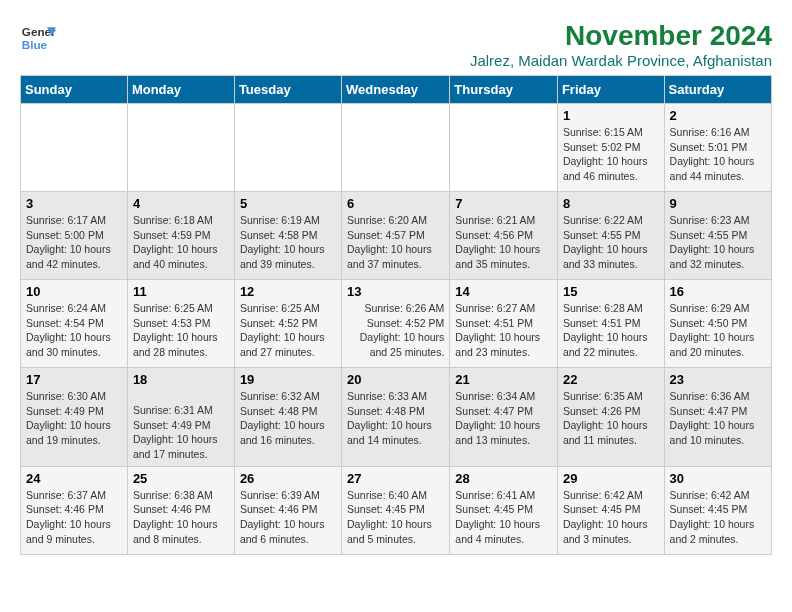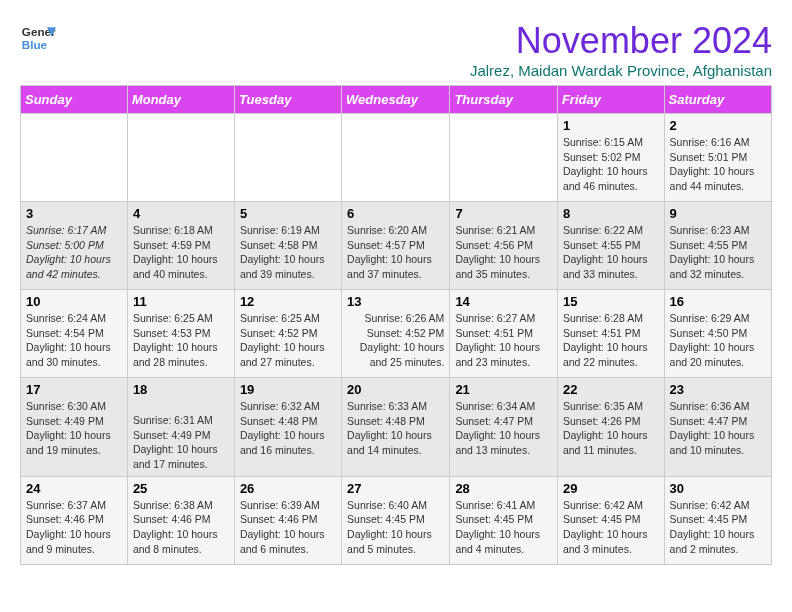--- a/index.html
+++ b/index.html
@@ -22,37 +22,36 @@
       gap: 6px;
     }
     .logo-icon {
       width: 36px;
       height: 36px;
     }
     .title-block {
       text-align: right;
     }
     .month-title {
-      font-size: 36px;
-      font-weight: normal;
-      color: #6d28d9;
+      font-size: 28px;
+      font-weight: bold;
+      color: #15803d;
     }
     .subtitle {
       font-size: 15px;
       color: #0f766e;
     }
     .calendar {
       width: 100%;
       border-collapse: collapse;
       margin-top: 4px;
     }
     .calendar thead tr {
-      background: #d946ef;
+      background: #0369a1;
       color: #fff;
-      font-style: italic;
     }
     .calendar thead th {
       padding: 6px 4px;
       font-size: 13px;
       font-weight: bold;
       text-align: left;
       border: 1px solid #ccc;
     }
     .calendar tbody tr {
       height: 88px;
@@ -132,21 +131,21 @@
           <span class="day-num">2</span>
           <div class="day-info" style="white-space: pre-line;">Sunrise: 6:16 AM
 Sunset: 5:01 PM
 Daylight: 10 hours
 and 44 minutes.</div>
         </td>
       </tr>
       <tr>
         <td>
           <span class="day-num">3</span>
-          <div class="day-info" style="white-space: pre-line; font-style: italic;">Sunrise: 6:17 AM
+          <div class="day-info" style="white-space: pre-line;">Sunrise: 6:17 AM
 Sunset: 5:00 PM
 Daylight: 10 hours
 and 42 minutes.</div>
         </td>
         <td>
           <span class="day-num">4</span>
           <div class="day-info" style="white-space: pre-line;">Sunrise: 6:18 AM
 Sunset: 4:59 PM
 Daylight: 10 hours
 and 40 minutes.</div>

